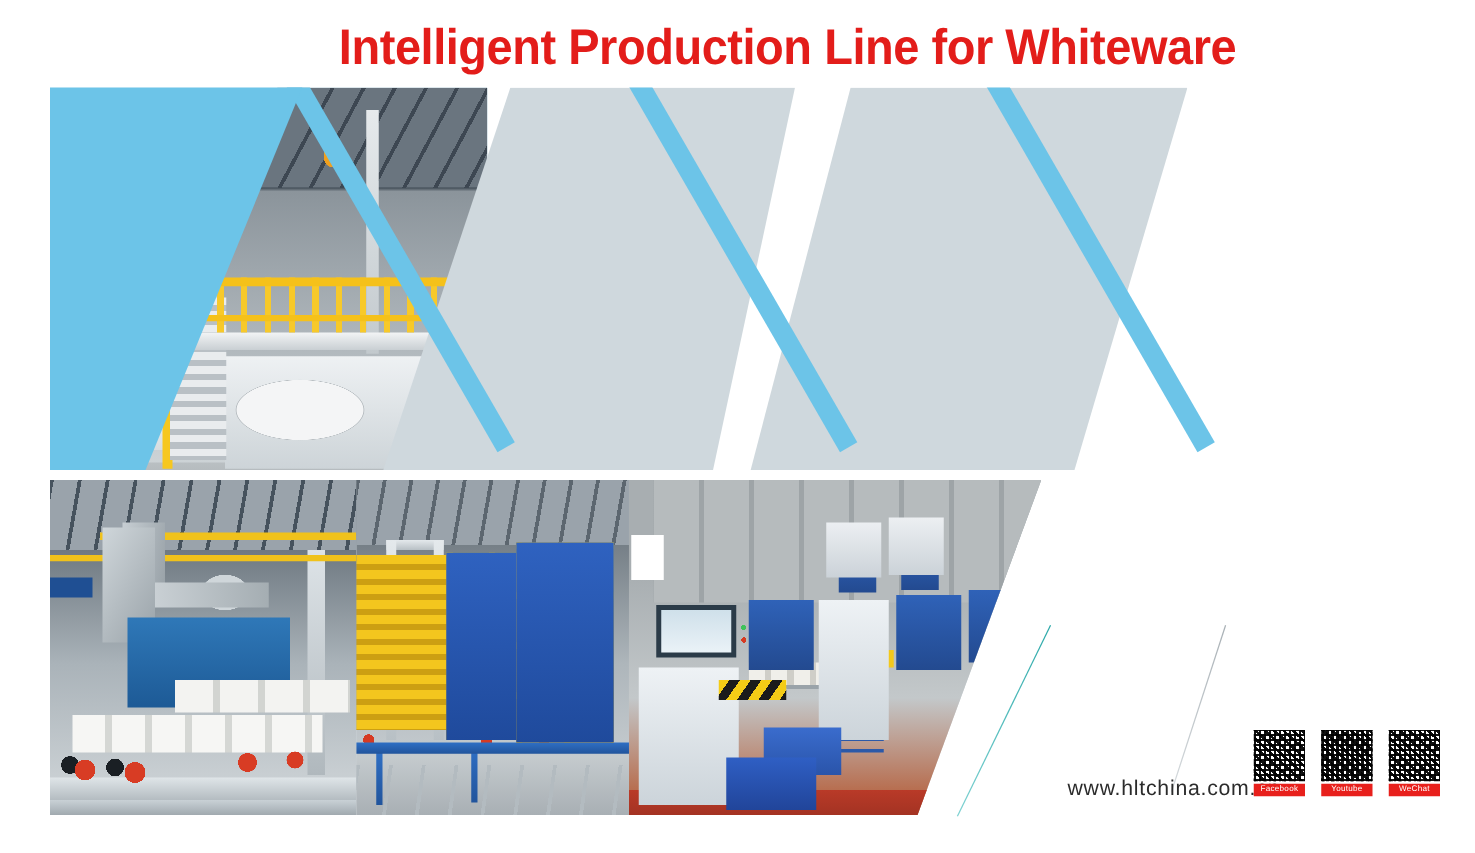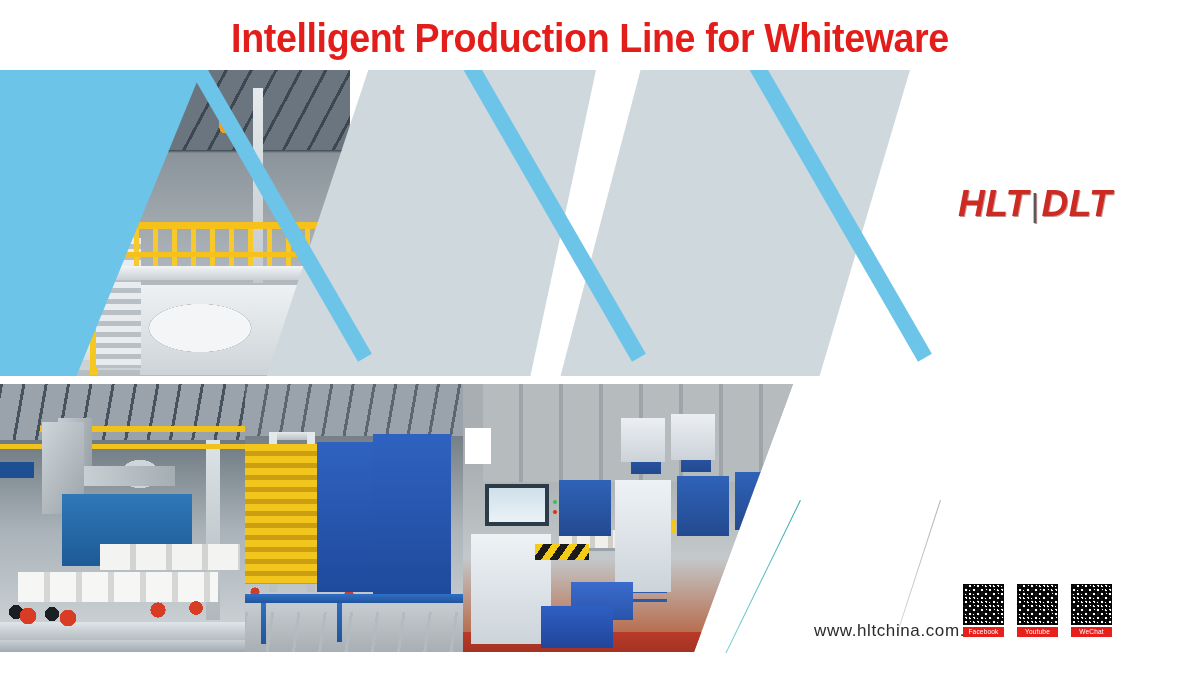--- a/index.html
+++ b/index.html
@@ -6,20 +6,21 @@
   html, body {
     width: 1180px; height: 682px;
     background: #ffffff;
     font-family: "Liberation Sans", sans-serif;
     overflow: hidden;
   }
   #poster {
     position: relative;
     width: 1092px; height: 682px;
     background: #ffffff;
+    margin-left: 40px;
   }
 
   
   .title {
     position: absolute;
     top: 16px; left: 0; width: 1180px;
     text-align: center;
     font-size: 40px;
     font-weight: bold;
     color: #e31d1a;
@@ -500,23 +501,20 @@
     </div>
     <div class="panel" id="panel-7">
       <div class="photo"></div>
     </div>
   </div>
 
   <div id="panel-4">
     <div class="photo"></div>
   </div>
 
-  <div class="logo">
-    <span>HLT</span><span class="bar">|</span><span>DLT</span>
-  </div>
 
   <div class="accent-line" id="accent-teal"></div>
   <div class="accent-line" id="accent-grey"></div>
 
   <div id="footer-url">www.hltchina.com.cn</div>
 
   <div id="qr-row">
     <div class="qr-item">
       <div class="qr-code"></div>
       <div class="qr-label">Facebook</div>

